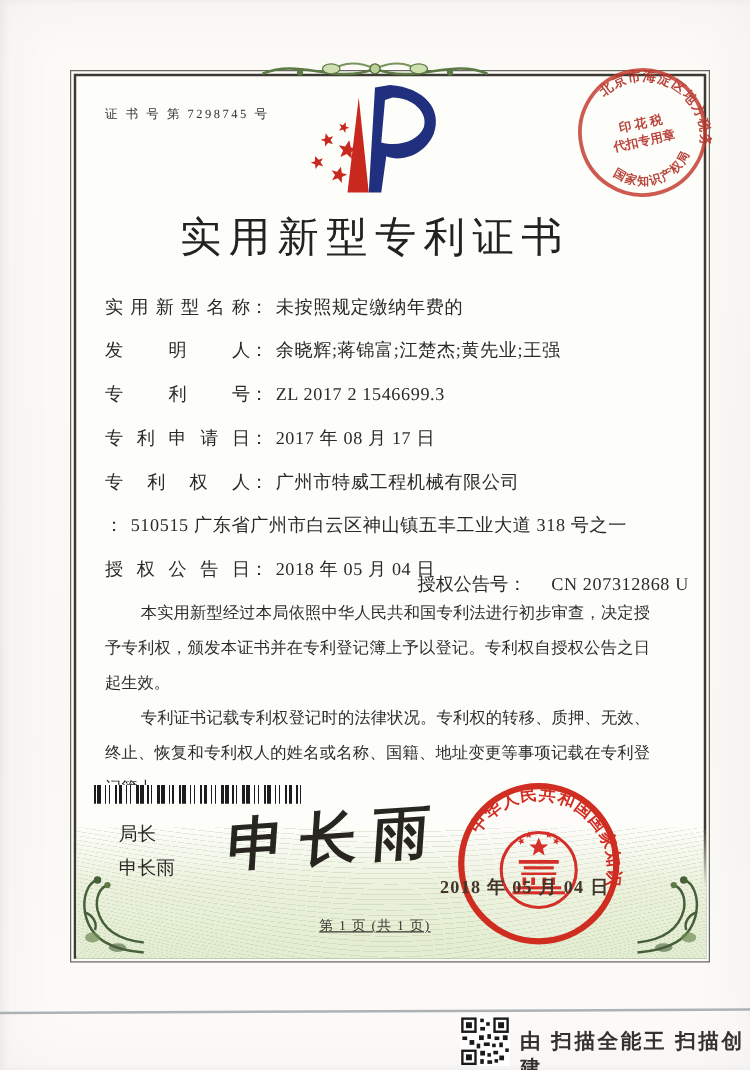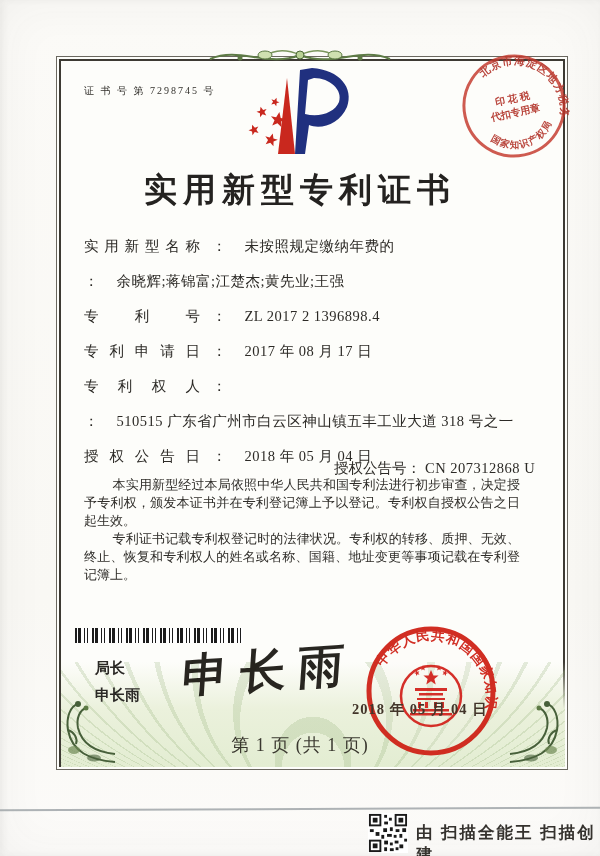--- a/index.html
+++ b/index.html
@@ -14,46 +14,46 @@
   
   .frame{position:absolute;left:56px;top:56px;width:510px;height:712px;
     border:1px solid #6a675f;z-index:1;background:#fdfdfa;}
   .frame .inner{position:absolute;left:2px;top:2px;right:2px;bottom:2px;border:2px solid #3d3a33;}
   
   .band{position:absolute;left:61px;top:662px;width:504px;height:105px;z-index:1;
     background:
       repeating-radial-gradient(120% 95% at 50% 135%, rgba(125,160,95,.20) 0 1px, rgba(0,0,0,0) 1px 6px),
       linear-gradient(to bottom, rgba(235,242,220,0) 0%, #ebf1dc 45%, #e3edd2 100%);}
   .cert-no{position:absolute;left:84px;top:84px;font-size:10px;letter-spacing:2px;color:#33312c;z-index:3;}
-  .title{position:absolute;left:0;right:0;top:168px;text-align:center;font-size:33px;font-weight:700;
+  .title{position:absolute;left:0;right:0;top:168px;text-align:center;font-size:33px;font-weight:400;
     letter-spacing:6px;color:#242220;z-index:3;}
   
   .fields{position:absolute;left:84px;top:236px;width:438px;z-index:3;font-size:14.5px;line-height:21px;}
-  .field-row{display:flex;margin-bottom:14px;position:relative;gap:12px;}
+  .field-row{display:flex;margin-bottom:14px;position:relative;}
   .lbl{display:inline-block;width:116px;text-align:justify;text-align-last:justify;flex:0 0 116px;}
   .colon{flex:0 0 auto;}
   .val{margin-left:6px;flex:1;letter-spacing:.5px;}
   .pair2{position:absolute;left:250px;top:12px;display:flex;white-space:nowrap;}
-  .pair2 .val{margin-left:4px;font-family:Liberation Serif, serif;}
-  
-  .paras{position:absolute;left:84px;top:476px;width:436px;z-index:3;font-size:13px;line-height:18px;
+  .pair2 .val{margin-left:20px;font-family:Liberation Serif, serif;}
+  
+  .paras{position:absolute;left:84px;top:476px;width:436px;z-index:3;font-size:13px;line-height:28px;
     text-align:justify;color:#2f2d29;}
   .paras p{margin:0;text-indent:2.2em;}
   
   .barcode{position:absolute;left:75px;top:628px;width:168px;height:15px;z-index:3;
     background:repeating-linear-gradient(90deg,
       #1c1c1c 0 2px, #fff 2px 3px, #1c1c1c 3px 6px, #fff 6px 9px,
       #1c1c1c 9px 10px, #fff 10px 12px, #1c1c1c 12px 13px, #fff 13px 17px);}
-  .director{position:absolute;left:95px;top:655px;z-index:3;font-size:15px;line-height:27px;font-weight:700;color:#2b2926;}
+  .director{position:absolute;left:95px;top:655px;z-index:3;font-size:15px;line-height:27px;font-weight:400;color:#2b2926;}
   .signature{position:absolute;left:182px;top:640px;z-index:3;font-size:46px;font-weight:600;
     letter-spacing:12px;color:#17140f;transform:rotate(-4deg) skewX(-8deg);opacity:.92;}
   .seal-date{position:absolute;left:352px;top:700px;z-index:5;font-size:14.5px;font-weight:700;
     letter-spacing:1px;color:#42352a;}
-  .page-footer{position:absolute;left:0;right:0;top:733px;text-align:center;z-index:3;font-size:18px;
-    letter-spacing:1px;color:#3a382f;}
+  .page-footer{position:absolute;left:0;right:0;top:733px;text-align:center;z-index:3;font-size:11px;
+    letter-spacing:1px;color:#3a382f;text-decoration:underline;}
   
   .tax-seal{position:absolute;left:456px;top:48px;width:116px;height:116px;z-index:4;transform:rotate(-12deg);opacity:.92;}
   .logo{position:absolute;left:234px;top:64px;width:132px;height:94px;z-index:3;}
   .official-seal{position:absolute;left:362px;top:622px;width:138px;height:138px;z-index:4;opacity:.95;}
   .top-orn{position:absolute;left:205px;top:44px;width:190px;height:26px;z-index:2;}
   .corner{position:absolute;top:698px;width:58px;height:68px;z-index:2;}
   .corner.left{left:60px;}
   .corner.right{left:507px;transform:scaleX(-1);}
   
   .paper-edge{position:absolute;left:0;top:808px;width:600px;height:2px;background:#9aa0a4;
@@ -118,36 +118,38 @@
 
   <div class="title">实用新型专利证书</div>
 
   <div class="fields">
     <div class="field-row">
       <span class="lbl">实用新型名称</span>
         <span class="colon">：</span>
       <span class="val">未按照规定缴纳年费的</span>
     </div>
     <div class="field-row">
+      <span class="lbl">发明人</span>
         <span class="colon">：</span>
       <span class="val">余晓辉;蒋锦富;江楚杰;黄先业;王强</span>
     </div>
     <div class="field-row">
       <span class="lbl">专利号</span>
         <span class="colon">：</span>
-      <span class="val">ZL 2017 2 1396898.4</span>
+      <span class="val">ZL 2017 2 1546699.3</span>
     </div>
     <div class="field-row">
       <span class="lbl">专利申请日</span>
         <span class="colon">：</span>
       <span class="val">2017 年 08 月 17 日</span>
     </div>
     <div class="field-row">
       <span class="lbl">专利权人</span>
         <span class="colon">：</span>
+      <span class="val">广州市特威工程机械有限公司</span>
     </div>
     <div class="field-row">
         <span class="colon">：</span>
       <span class="val">510515 广东省广州市白云区神山镇五丰工业大道 318 号之一</span>
     </div>
     <div class="field-row">
       <span class="lbl">授权公告日</span>
         <span class="colon">：</span>
       <span class="val">2018 年 05 月 04 日</span>
       <span class="pair2">

